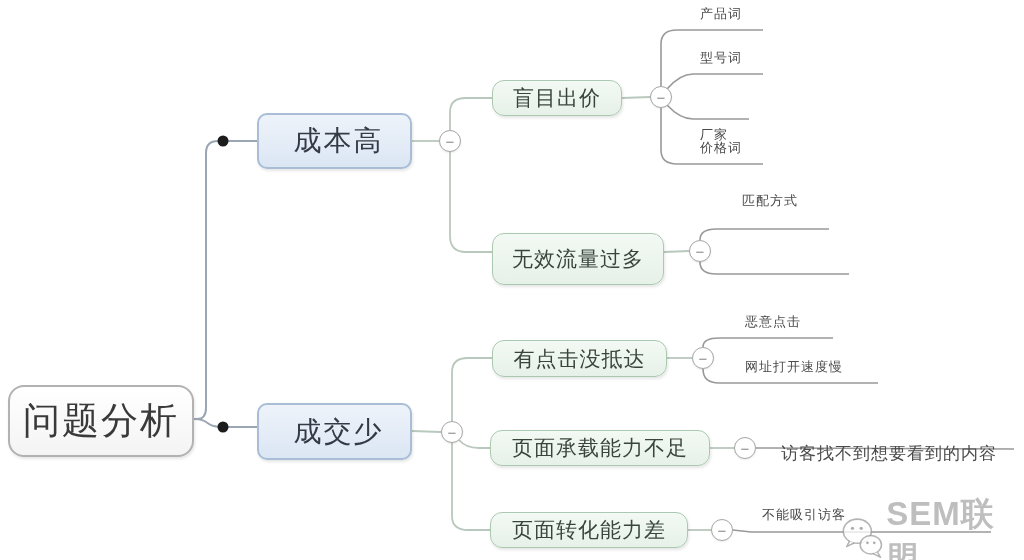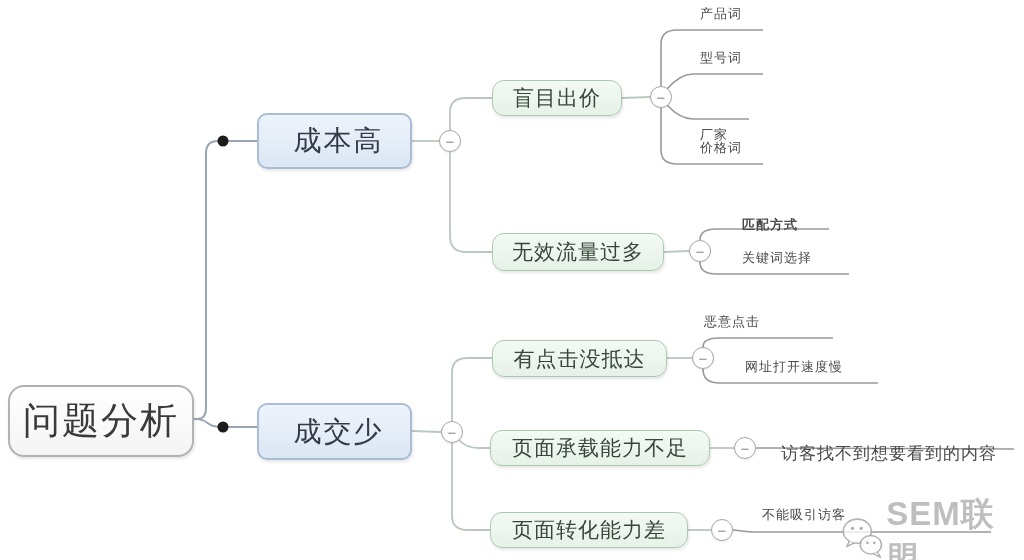--- a/index.html
+++ b/index.html
@@ -94,34 +94,33 @@
       <circle cx="223" cy="427" r="5.5"></circle>
     </g>
   </svg>
 
   <div class="node root" style="left:8px;top:385px;width:186px;height:72px;">问题分析</div>
 
   <div class="node lvl1" style="left:257px;top:113px;width:155px;height:56px;">成本高</div>
   <div class="node lvl1" style="left:257px;top:403px;width:155px;height:57px;">成交少</div>
 
   <div class="node lvl2" style="left:492px;top:80px;width:130px;height:36px;">盲目出价</div>
-  <div class="node lvl2" style="left:492px;top:233px;width:172px;height:38px;">无效流量过多</div>
+  <div class="node lvl2" style="left:492px;top:233px;width:172px;height:52px;">无效流量过多</div>
   <div class="node lvl2" style="left:492px;top:340px;width:175px;height:37px;">有点击没抵达</div>
   <div class="node lvl2" style="left:490px;top:430px;width:220px;height:36px;">页面承载能力不足</div>
   <div class="node lvl2" style="left:490px;top:512px;width:198px;height:36px;">页面转化能力差</div>
 
   <div class="leaf" style="left:700px;top:5px;">产品词</div>
   <div class="leaf" style="left:700px;top:49px;">型号词</div>
   <div class="leaf" style="left:700px;top:94px;margin-top:32px;">厂家</div>
   <div class="leaf" style="left:700px;top:139px;">价格词</div>
 
-  <div class="leaf" style="left:742px;top:216px;font-weight:bold;">匹配方式</div>
-  <div class="leaf" style="left:742px;top:249px;">关键词选择</div>
+  <div class="leaf" style="left:742px;top:192px;">匹配方式</div>
 
-  <div class="leaf" style="left:704px;top:313px;">恶意点击</div>
+  <div class="leaf" style="left:745px;top:313px;">恶意点击</div>
   <div class="leaf" style="left:745px;top:358px;">网址打开速度慢</div>
 
   <div class="leaf small" style="left:781px;top:442px;">访客找不到想要看到的内容</div>
   <div class="leaf" style="left:762px;top:506px;">不能吸引访客</div>
 
   <div class="collapse" style="left:439px;top:130px;">−</div>
   <div class="collapse" style="left:441px;top:421px;">−</div>
   <div class="collapse" style="left:650px;top:86px;">−</div>
   <div class="collapse" style="left:689px;top:240px;">−</div>
   <div class="collapse" style="left:692px;top:347px;">−</div>

